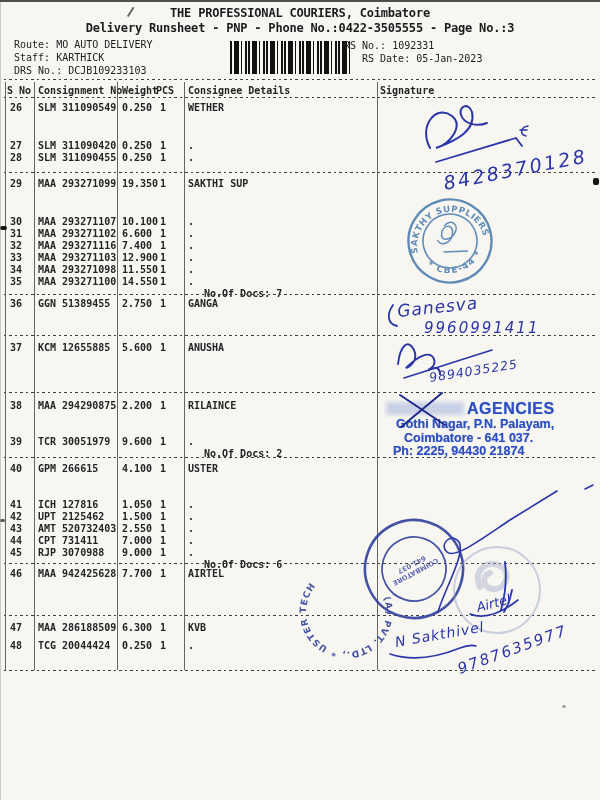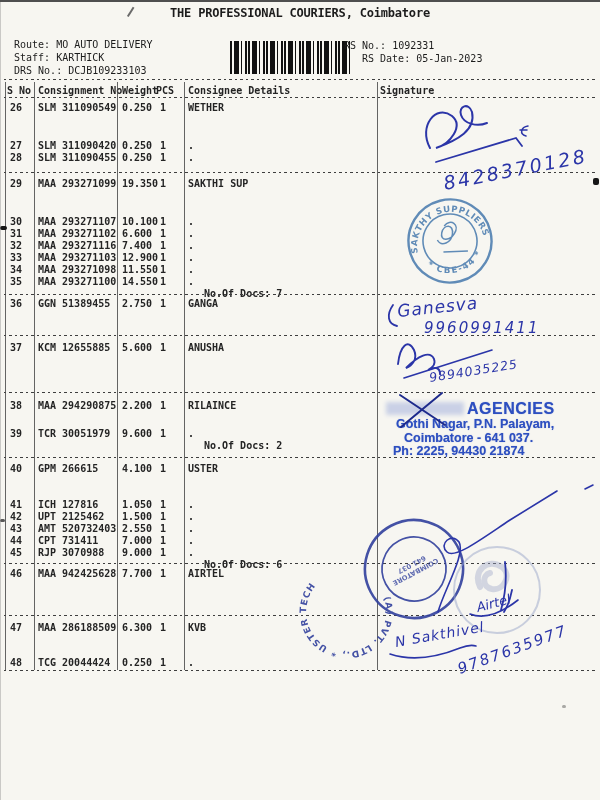--- a/index.html
+++ b/index.html
@@ -32,20 +32,21 @@
   .speck{position:absolute;background:#161616;border-radius:2px;}
   svg text{font-family:"DejaVu Sans",sans-serif;}
   .stamp-txt{font-family:"Liberation Sans",sans-serif;font-weight:bold;}
 </style>
 </head>
 <body>
 
 <div class="page">
 
   <div class="abs title" style="top:4px;">THE PROFESSIONAL COURIERS, Coimbatore</div>
+  <div class="abs title" style="top:19px;">Delivery Runsheet - PNP - Phone No.:0422-3505555 - Page No.:3</div>
   <div class="slash"></div>
 
   <div class="abs hmeta" style="left:14px;top:37px;">Route: MO AUTO DELIVERY</div>
   <div class="abs hmeta" style="left:14px;top:50px;">Staff: KARTHICK</div>
   <div class="abs hmeta" style="left:14px;top:63px;">DRS No.: DCJB109233103</div>
 
   <div class="barcode"></div>
 
   <div class="abs hmeta" style="left:344px;top:38px;">RS No.: 1092331</div>
   <div class="abs hmeta" style="left:362px;top:51px;">RS Date: 05-Jan-2023</div>
@@ -74,38 +75,38 @@
         <div class="docs-note">No.Of Docs: 7</div>
       </div>
       <div class="section" style="top: 292px; padding-top: 4px;">
         <div class="t-row"><span class="cell c-sno">36</span><span class="cell c-con">GGN 51389455</span><span class="cell c-wgt">2.750</span><span class="cell c-pcs">1</span><span class="cell c-dst">GANGA</span></div>
       </div>
       <div class="section" style="top: 333px; padding-top: 7px;">
         <div class="t-row"><span class="cell c-sno">37</span><span class="cell c-con">KCM 12655885</span><span class="cell c-wgt">5.600</span><span class="cell c-pcs">1</span><span class="cell c-dst">ANUSHA</span></div>
       </div>
       <div class="section" style="top: 390px; padding-top: 8px;">
         <div class="t-row"><span class="cell c-sno">38</span><span class="cell c-con">MAA 294290875</span><span class="cell c-wgt">2.200</span><span class="cell c-pcs">1</span><span class="cell c-dst">RILAINCE</span></div>
-        <div class="t-row" style="margin-top: 16px; padding-left: 32px;"><span class="cell c-sno">39</span><span class="cell c-con">TCR 30051979</span><span class="cell c-wgt">9.600</span><span class="cell c-pcs">1</span><span class="cell c-dst">.</span></div>
+        <div class="t-row" style="margin-top: 24px; padding-left: 32px;"><span class="cell c-sno">39</span><span class="cell c-con">TCR 30051979</span><span class="cell c-wgt">9.600</span><span class="cell c-pcs">1</span><span class="cell c-dst">.</span></div>
         <div class="docs-note">No.Of Docs: 2</div>
       </div>
       <div class="section" style="top: 455px; padding-top: 6px;">
         <div class="t-row"><span class="cell c-sno">40</span><span class="cell c-con">GPM 266615</span><span class="cell c-wgt">4.100</span><span class="cell c-pcs">1</span><span class="cell c-dst">USTER</span></div>
         <div class="t-row" style="margin-top: 24px;"><span class="cell c-sno">41</span><span class="cell c-con">ICH 127816</span><span class="cell c-wgt">1.050</span><span class="cell c-pcs">1</span><span class="cell c-dst">.</span></div>
         <div class="t-row"><span class="cell c-sno">42</span><span class="cell c-con">UPT 2125462</span><span class="cell c-wgt">1.500</span><span class="cell c-pcs">1</span><span class="cell c-dst">.</span></div>
         <div class="t-row"><span class="cell c-sno">43</span><span class="cell c-con">AMT 520732403</span><span class="cell c-wgt">2.550</span><span class="cell c-pcs">1</span><span class="cell c-dst">.</span></div>
         <div class="t-row"><span class="cell c-sno">44</span><span class="cell c-con">CPT 731411</span><span class="cell c-wgt">7.000</span><span class="cell c-pcs">1</span><span class="cell c-dst">.</span></div>
         <div class="t-row"><span class="cell c-sno">45</span><span class="cell c-con">RJP 3070988</span><span class="cell c-wgt">9.000</span><span class="cell c-pcs">1</span><span class="cell c-dst">.</span></div>
         <div class="docs-note">No.Of Docs: 6</div>
       </div>
       <div class="section" style="top: 561px; padding-top: 5px;">
         <div class="t-row"><span class="cell c-sno">46</span><span class="cell c-con">MAA 942425628</span><span class="cell c-wgt">7.700</span><span class="cell c-pcs">1</span><span class="cell c-dst">AIRTEL</span></div>
       </div>
       <div class="section" style="top: 613px; padding-top: 7px;">
         <div class="t-row"><span class="cell c-sno">47</span><span class="cell c-con">MAA 286188509</span><span class="cell c-wgt">6.300</span><span class="cell c-pcs">1</span><span class="cell c-dst">KVB</span></div>
-        <div class="t-row" style="margin-top: 23px;"><span class="cell c-sno">48</span><span class="cell c-con">TCG 20044424</span><span class="cell c-wgt">0.250</span><span class="cell c-pcs">1</span><span class="cell c-dst">.</span></div>
+        <div class="t-row" style="margin-top: 6px;"><span class="cell c-sno">48</span><span class="cell c-con">TCG 20044424</span><span class="cell c-wgt">0.250</span><span class="cell c-pcs">1</span><span class="cell c-dst">.</span></div>
       </div>
       <div class="dashed" style="top: 77px;"></div>
       <div class="dashed" style="top: 95px;"></div>
       <div class="dashed" style="top: 170px;"></div>
       <div class="dashed" style="top: 292px;"></div>
       <div class="dashed" style="top: 333px;"></div>
       <div class="dashed" style="top: 390px;"></div>
       <div class="dashed" style="top: 455px;"></div>
       <div class="dashed" style="top: 561px;"></div>
       <div class="dashed" style="top: 613px;"></div>

